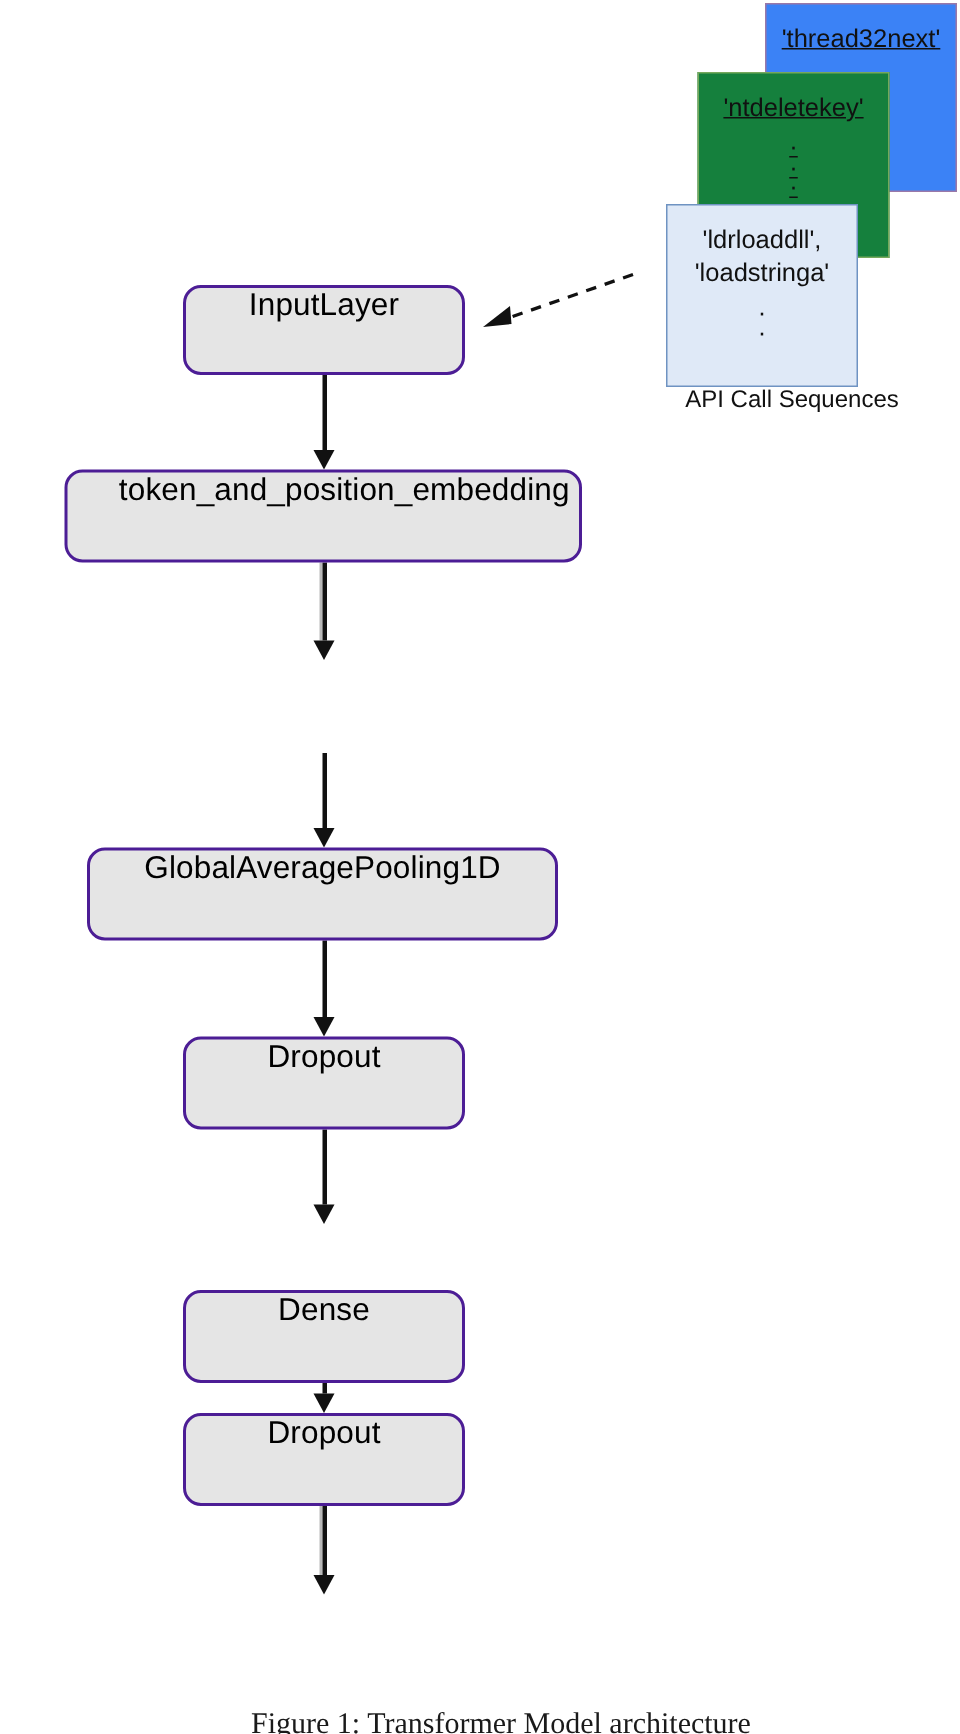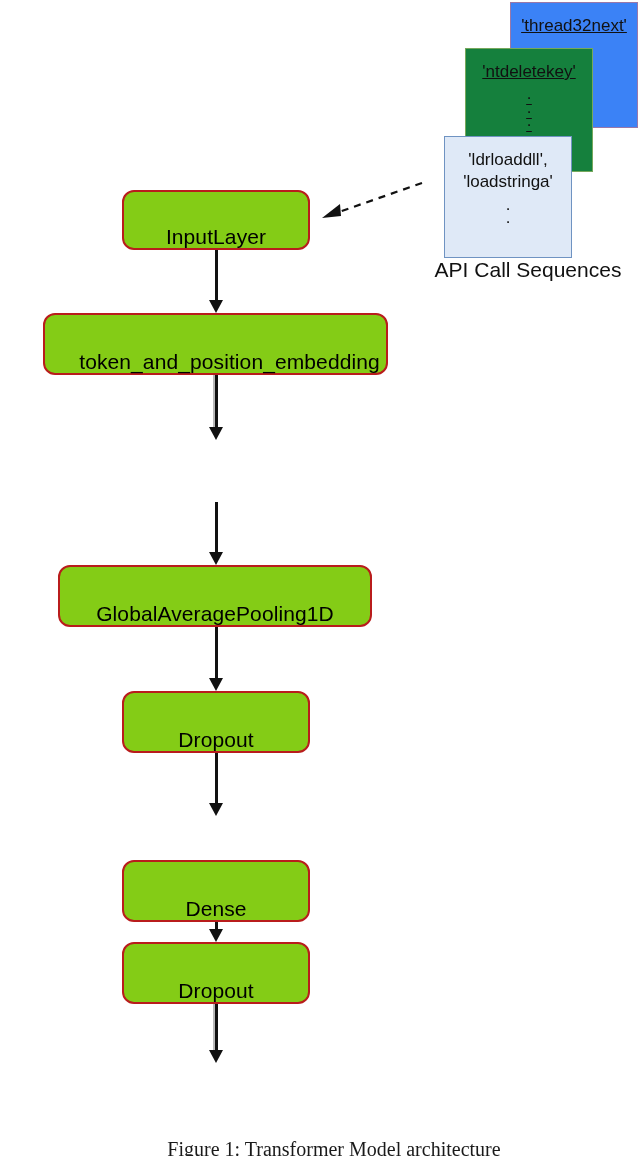--- a/index.html
+++ b/index.html
@@ -16,25 +16,25 @@
     width: 640px;
     height: 1156px;
     overflow: hidden;
     background: #ffffff;
   }
 
   
   .node {
     position: absolute;
     box-sizing: border-box;
-    border: 2px solid #b91c1c;
+    border: 2px solid #4c1d95;
     border-radius: 12px;
-    background: #84cc16;
+    background: #e5e5e5;
     display: flex;
-    align-items: flex-end;
+    align-items: flex-start;
     justify-content: center;
     text-align: center;
     font-size: 21px;
     line-height: 1.1;
     color: #000000;
     letter-spacing: 0.1px;
     white-space: nowrap;
     z-index: 4;
   }
   .node.wide { font-size: 21px; padding-left: 28px; }
@@ -105,21 +105,21 @@
     text-decoration: underline;
   }
   .card-blue {
     background: #dfe9f7;
     border-color: #6f93c2;
     z-index: 3;
   }
 
   .card-caption {
     position: absolute;
-    font-size: 21px;
+    font-size: 16px;
     color: #111111;
     white-space: nowrap;
     text-align: center;
     margin-top: 27px;
   }
 
   
   .dashed-arrow {
     position: absolute;
     z-index: 3;

